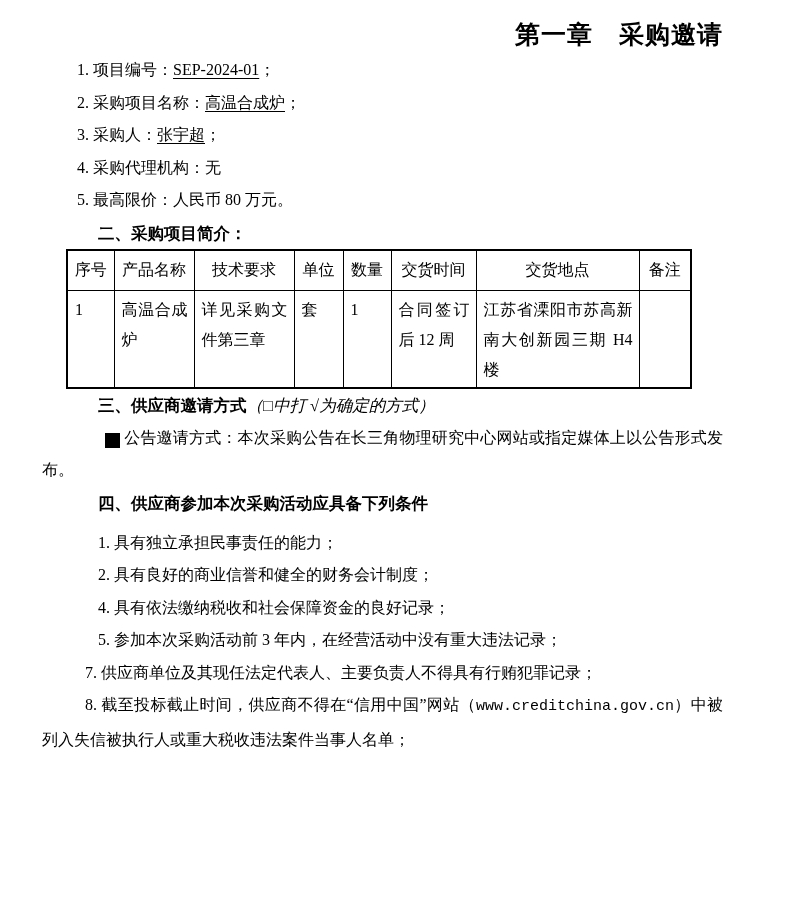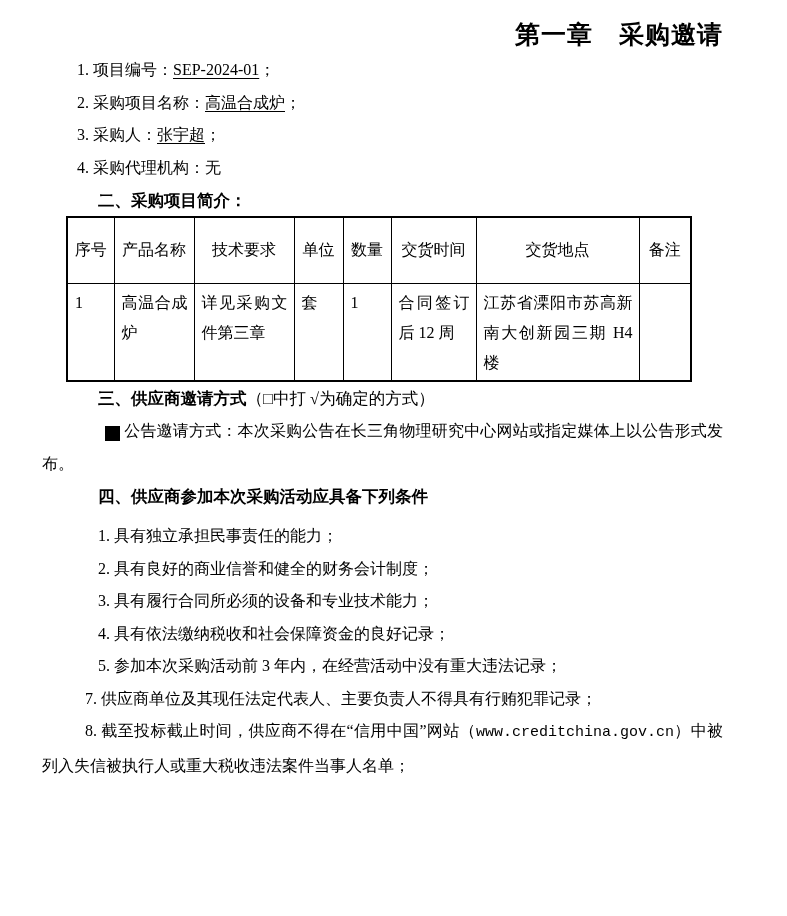--- a/index.html
+++ b/index.html
@@ -29,20 +29,21 @@
     font-family: "Liberation Sans", "DejaVu Sans", sans-serif;
     font-weight: bold;
     font-size: 16.5px;
     line-height: 32px;
     padding-left: 56px;
     margin: 0;
   }
   .heading .note {
     font-family: "Liberation Serif", "DejaVu Serif", serif;
     font-weight: normal;
+    font-style: italic;
   }
   p.line {
     margin: 0;
     font-size: 16px;
     line-height: 32.5px;
     text-align: justify;
   }
   .ind-num   { padding-left: 35px; }  
   .ind-cond  { padding-left: 56px; }  
   .ind-seven { text-indent: 43px; }
@@ -70,21 +71,21 @@
   }
   table.spec th, table.spec td {
     border: 1px solid #000;
     font-weight: normal;
     font-size: 16px;
     overflow: hidden;
   }
   table.spec th {
     height: 31px;
     text-align: center;
-    padding: 17px 2px;
+    padding: 4px 2px;
   }
   table.spec td {
     height: 55px;
     vertical-align: top;
     padding: 4px 6px 2px 7px;
     line-height: 30px;
     text-align: justify;
   }
   td.c-center { text-align: justify; }
   td.c-loc { font-size: 13.5px; line-height: 31px; margin-left: 36px; }
@@ -98,20 +99,21 @@
 <body>
 
 <div class="page">
 
   <h1 class="doc-title">第一章　采购邀请</h1>
 
   <p class="line ind-num"><span>1. 项目编号：</span><span class="u">SEP-2024-01</span><span>；</span></p>
   <p class="line ind-num"><span>2. 采购项目名称：</span><span class="u">高温合成炉</span><span>；</span></p>
   <p class="line ind-num"><span>3. 采购人：</span><span class="u">张宇超</span><span>；</span></p>
   <p class="line ind-num">4. 采购代理机构：无</p>
+  <p class="line ind-num">5. 最高限价：人民币 80 万元。</p>
 
   <p class="heading">二、采购项目简介：</p>
   <table class="spec">
     <colgroup>
       <col style="width:47px">
         <col style="width:80px">
         <col style="width:100px">
         <col style="width:49px">
       <col style="width:48px">
         <col style="width:85px">
@@ -142,20 +144,19 @@
   </tbody>
     </table>
 
   <p class="heading"><span>三、供应商邀请方式</span><span class="note">（□中打 √为确定的方式）</span></p>
   <p class="line para-cb mt8"><span class="cb-checked">✓</span><span>公告邀请方式：本次采购公告在长三角物理研究中心网站或指定媒体上以公告形式发布。</span></p>
 
   <p class="heading">四、供应商参加本次采购活动应具备下列条件</p>
   <div class="mt6">
     <p class="line ind-cond lh30">1. 具有独立承担民事责任的能力；</p>
     <p class="line ind-cond lh30">2. 具有良好的商业信誉和健全的财务会计制度；</p>
-    <p class="line ind-cond lh30">3. 具有履行合同所必须的设备和专业技术能力；</p>
     <p class="line ind-cond lh30">4. 具有依法缴纳税收和社会保障资金的良好记录；</p>
     <p class="line ind-cond lh30">5. 参加本次采购活动前 3 年内，在经营活动中没有重大违法记录；</p>
   </div>
   <p class="line ind-seven lh30">7. 供应商单位及其现任法定代表人、主要负责人不得具有行贿犯罪记录；</p>
   <p class="line ind-seven lh31"><span>8. 截至投标截止时间，供应商不得在“信用中国”网站（</span><span class="mono">www.creditchina.gov.cn</span><span>）中被列入失信被执行人或重大税收违法案件当事人名单；</span></p>
 
 </div>
 
 </body></html>

